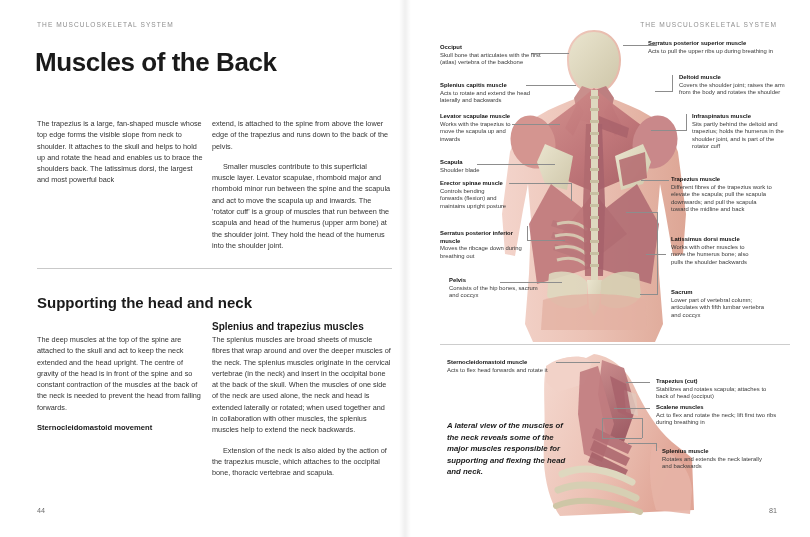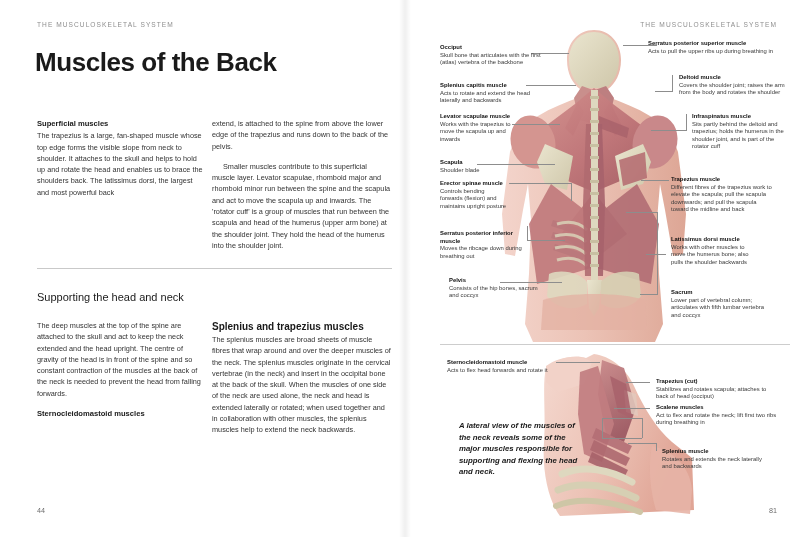--- a/index.html
+++ b/index.html
@@ -44,29 +44,29 @@
 
   
   .col{position:absolute;font-size:7.3px;line-height:11.3px;color:#333;}
   .col p{margin:0 0 9px 0;}
   .col p.ind{text-indent:11px;}
   .col h3{
     margin:0 0 1px 0;font-size:7.6px;font-weight:bold;color:#1a1a1a;line-height:11.3px;
   }
   .col-l1{left:37px;top:118px;width:168px;}
   .col-l2{left:212px;top:118px;width:180px;}
-  .col-l3{left:37px;top:320px;width:168px;}
+  .col-l3{left:37px;top:334px;width:168px;}
   .col-l4{left:212px;top:334px;width:180px;}
 
   .rule{
     position:absolute;left:37px;top:268px;width:355px;height:1px;background:#c9c9c9;
   }
   .subhead{
     position:absolute;left:37px;top:282px;
-    font-size:11px;font-weight:normal;color:#1a1a1a;
+    font-size:15px;font-weight:bold;color:#1a1a1a;
   }
   .subhead2{
     position:absolute;left:212px;top:311px;
     font-size:10px;font-weight:bold;color:#1a1a1a;
   }
 
   .folio{
     position:absolute;bottom:22px;font-size:7.2px;color:#6d6d6d;
   }
   .folio-left{left:37px;}
@@ -89,58 +89,58 @@
   }
   .lbl b{display:block;font-size:5.9px;line-height:7.6px;color:#111;font-weight:bold;}
   .lbl.r{text-align:left;}
 
   .leader{position:absolute;background:#8d8d8d;}
   .leader.h{height:1px;}
   .leader.v{width:1px;}
 
   .caption{
     position:absolute;left:447px;top:420px;width:120px;
-    font-size:7.8px;line-height:11.6px;font-weight:bold;font-style:italic;color:#1a1a1a;margin-left:12px;
+    font-size:7.8px;line-height:11.6px;font-weight:bold;font-style:italic;color:#1a1a1a;
   }
 </style>
 </head>
 <body>
 
 <div class="spread">
 
   <div class="page page-left">
 
     <div class="runhead runhead-left">THE MUSCULOSKELETAL SYSTEM</div>
 
     <h1 class="title">Muscles of the Back</h1>
 
 
     <div class="col col-l1">
-      <h3>Superficial muscles</h3>
       <p>The trapezius is a large, fan-shaped muscle whose top edge forms the visible slope from neck to shoulder. It attaches to the skull and helps to hold up and rotate the head and enables us to brace the shoulders back. The latissimus dorsi, the largest and most powerful back</p>
     </div>
 
     <div class="col col-l2">
       <p>extend, is attached to the spine from above the lower edge of the trapezius and runs down to the back of the pelvis.</p>
       <p class="ind">Smaller muscles contribute to this superficial muscle layer. Levator scapulae, rhomboid major and rhomboid minor run between the spine and the scapula and act to move the scapula up and inwards. The 'rotator cuff' is a group of muscles that run between the scapula and head of the humerus (upper arm bone) at the shoulder joint. They hold the head of the humerus into the shoulder joint.</p>
     </div>
 
     <div class="rule"></div>
 
     <h2 class="subhead">Supporting the head and neck</h2>
 
     <div class="col col-l3">
       <p>The deep muscles at the top of the spine are attached to the skull and act to keep the neck extended and the head upright. The centre of gravity of the head is in front of the spine and so constant contraction of the muscles at the back of the neck is needed to prevent the head from falling forwards.</p>
-      <h3>Sternocleidomastoid muscles</h3>
+      <h3>Sternocleidomastoid movement</h3>
     </div>
 
     <h3 class="subhead2">Splenius and trapezius muscles</h3>
 
     <div class="col col-l4">
       <p>The splenius muscles are broad sheets of muscle fibres that wrap around and over the deeper muscles of the neck. The splenius muscles originate in the cervical vertebrae (in the neck) and insert in the occipital bone at the back of the skull. When the muscles of one side of the neck are used alone, the neck and head is extended laterally or rotated; when used together and in collaboration with other muscles, the splenius muscles help to extend the neck backwards.</p>
+      <p class="ind">Extension of the neck is also aided by the action of the trapezius muscle, which attaches to the occipital bone, thoracic vertebrae and scapula.</p>
     </div>
 
     <div class="folio folio-left">44</div>
   </div>
 
   <div class="page page-right">
 
     <div class="runhead runhead-right">THE MUSCULOSKELETAL SYSTEM</div>
 
     <div class="folio folio-right">81</div>

